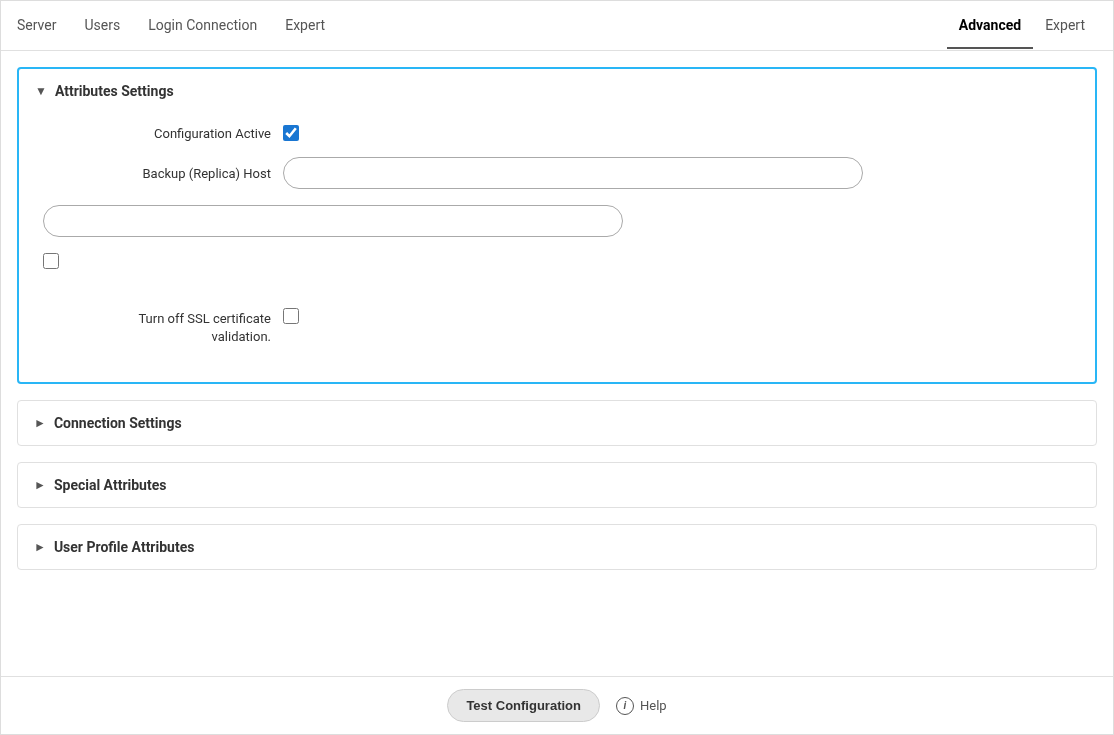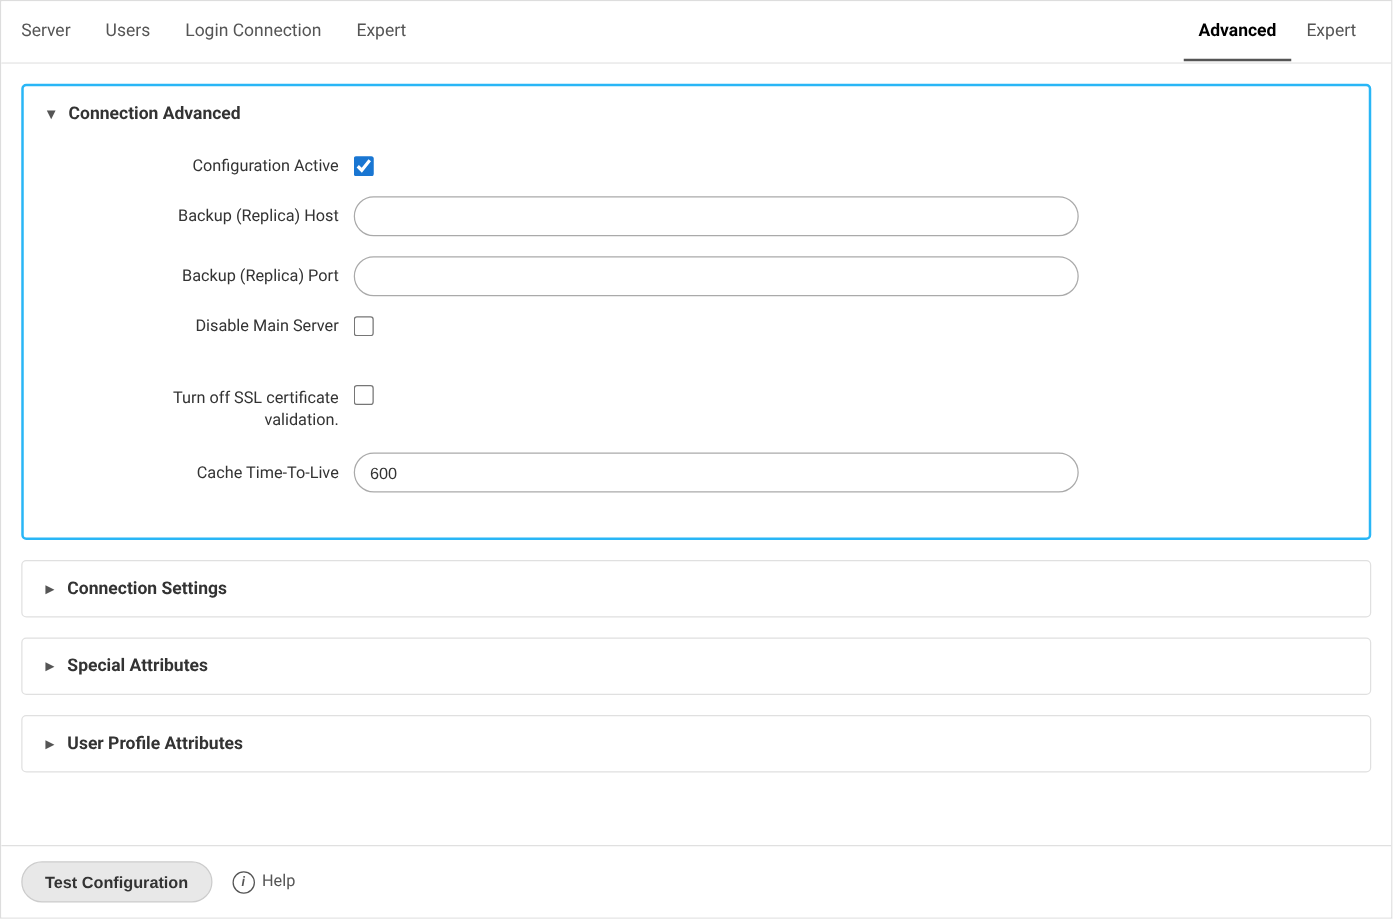--- a/index.html
+++ b/index.html
@@ -137,20 +137,21 @@
       margin-top: 25px;
     }
     
     .bottom-bar {
       display: flex;
       align-items: center;
       padding: 12px 16px;
       gap: 16px;
       border-top: 1px solid #e0e0e0;
       background: #fff;
+      justify-content: center;
     }
     .btn-test {
       background: #e8e8e8;
       border: 1px solid #ccc;
       border-radius: 20px;
       padding: 8px 18px;
       font-size: 13px;
       font-weight: 600;
       cursor: pointer;
       color: #333;
@@ -194,53 +195,47 @@
       <div class="nav-tab-right active">Advanced</div>
       <div class="nav-tab-right">Expert</div>
     </div>
   </nav>
 
   <div class="main-content">
 
     <div class="accordion-section">
       <div class="accordion-header">
         <span class="accordion-arrow">▼</span>
-        <span>Connection Advanced</span>
+        <span>Attributes Settings</span>
       </div>
       <div class="accordion-content">
 
         <div class="form-row">
           <label class="form-label">Configuration Active</label>
           <input type="checkbox" class="form-checkbox" checked="" style="">
         </div>
 
         <div class="form-row">
           <label class="form-label">Backup (Replica) Host</label>
           <input type="text" class="form-input" value="" style="">
         </div>
 
         <div class="form-row">
-          <label class="form-label">Backup (Replica) Port</label>
           <input type="text" class="form-input" value="" style="">
         </div>
 
         <div class="form-row">
-          <label class="form-label">Disable Main Server</label>
           <input type="checkbox" class="form-checkbox" style="">
         </div>
 
         <div class="form-row">
           <div class="form-label-multiline">Turn off SSL certificate<br>validation.</div>
           <input type="checkbox" class="form-checkbox" style="">
         </div>
 
-        <div class="form-row">
-          <label class="form-label">Cache Time-To-Live</label>
-          <input type="text" class="form-input" value="600" style="">
-        </div>
 
       </div>
     </div>
 
     <div class="accordion-section collapsed">
       <div class="accordion-header">
         <span class="accordion-arrow">►</span>
         <span>Connection Settings</span>
       </div>
     </div>

